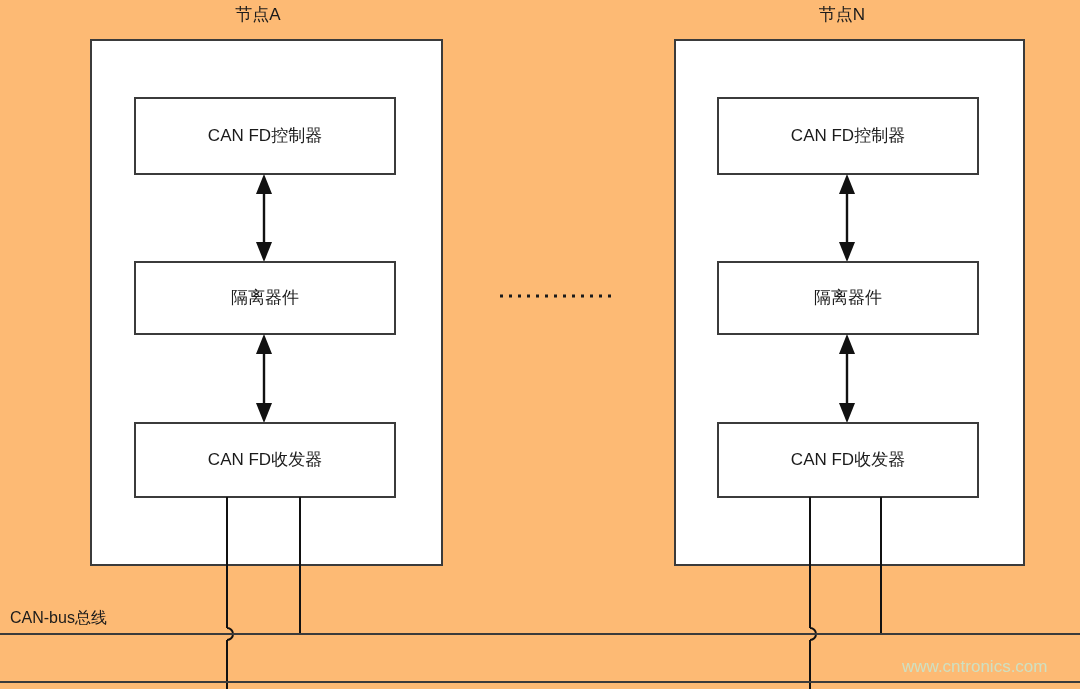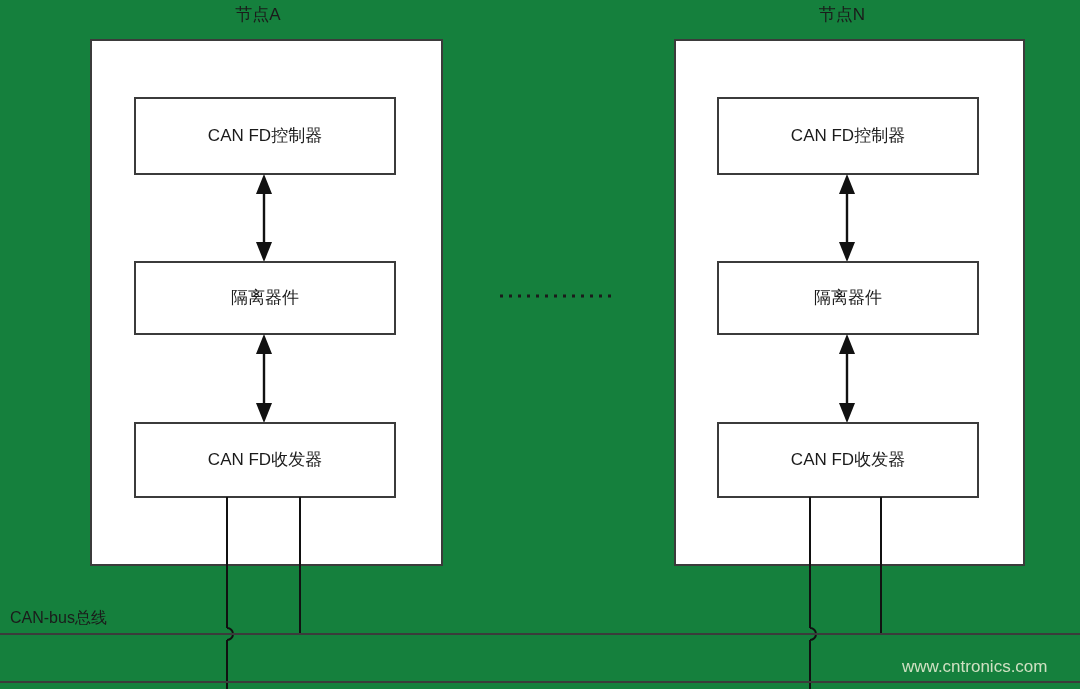--- a/index.html
+++ b/index.html
@@ -8,21 +8,21 @@
     padding: 0;
     background: #ffffff;
   }
   body {
     font-family: "Liberation Sans", "DejaVu Sans", sans-serif;
   }
   #canvas {
     position: relative;
     width: 1080px;
     height: 689px;
-    background: #15803d;
+    background: #fdba74;
     overflow: hidden;
     text-align: right;
   }
   #diagram-svg {
     position: absolute;
     left: 0;
     top: 0;
     width: 1080px;
     height: 689px;
     display: block;

